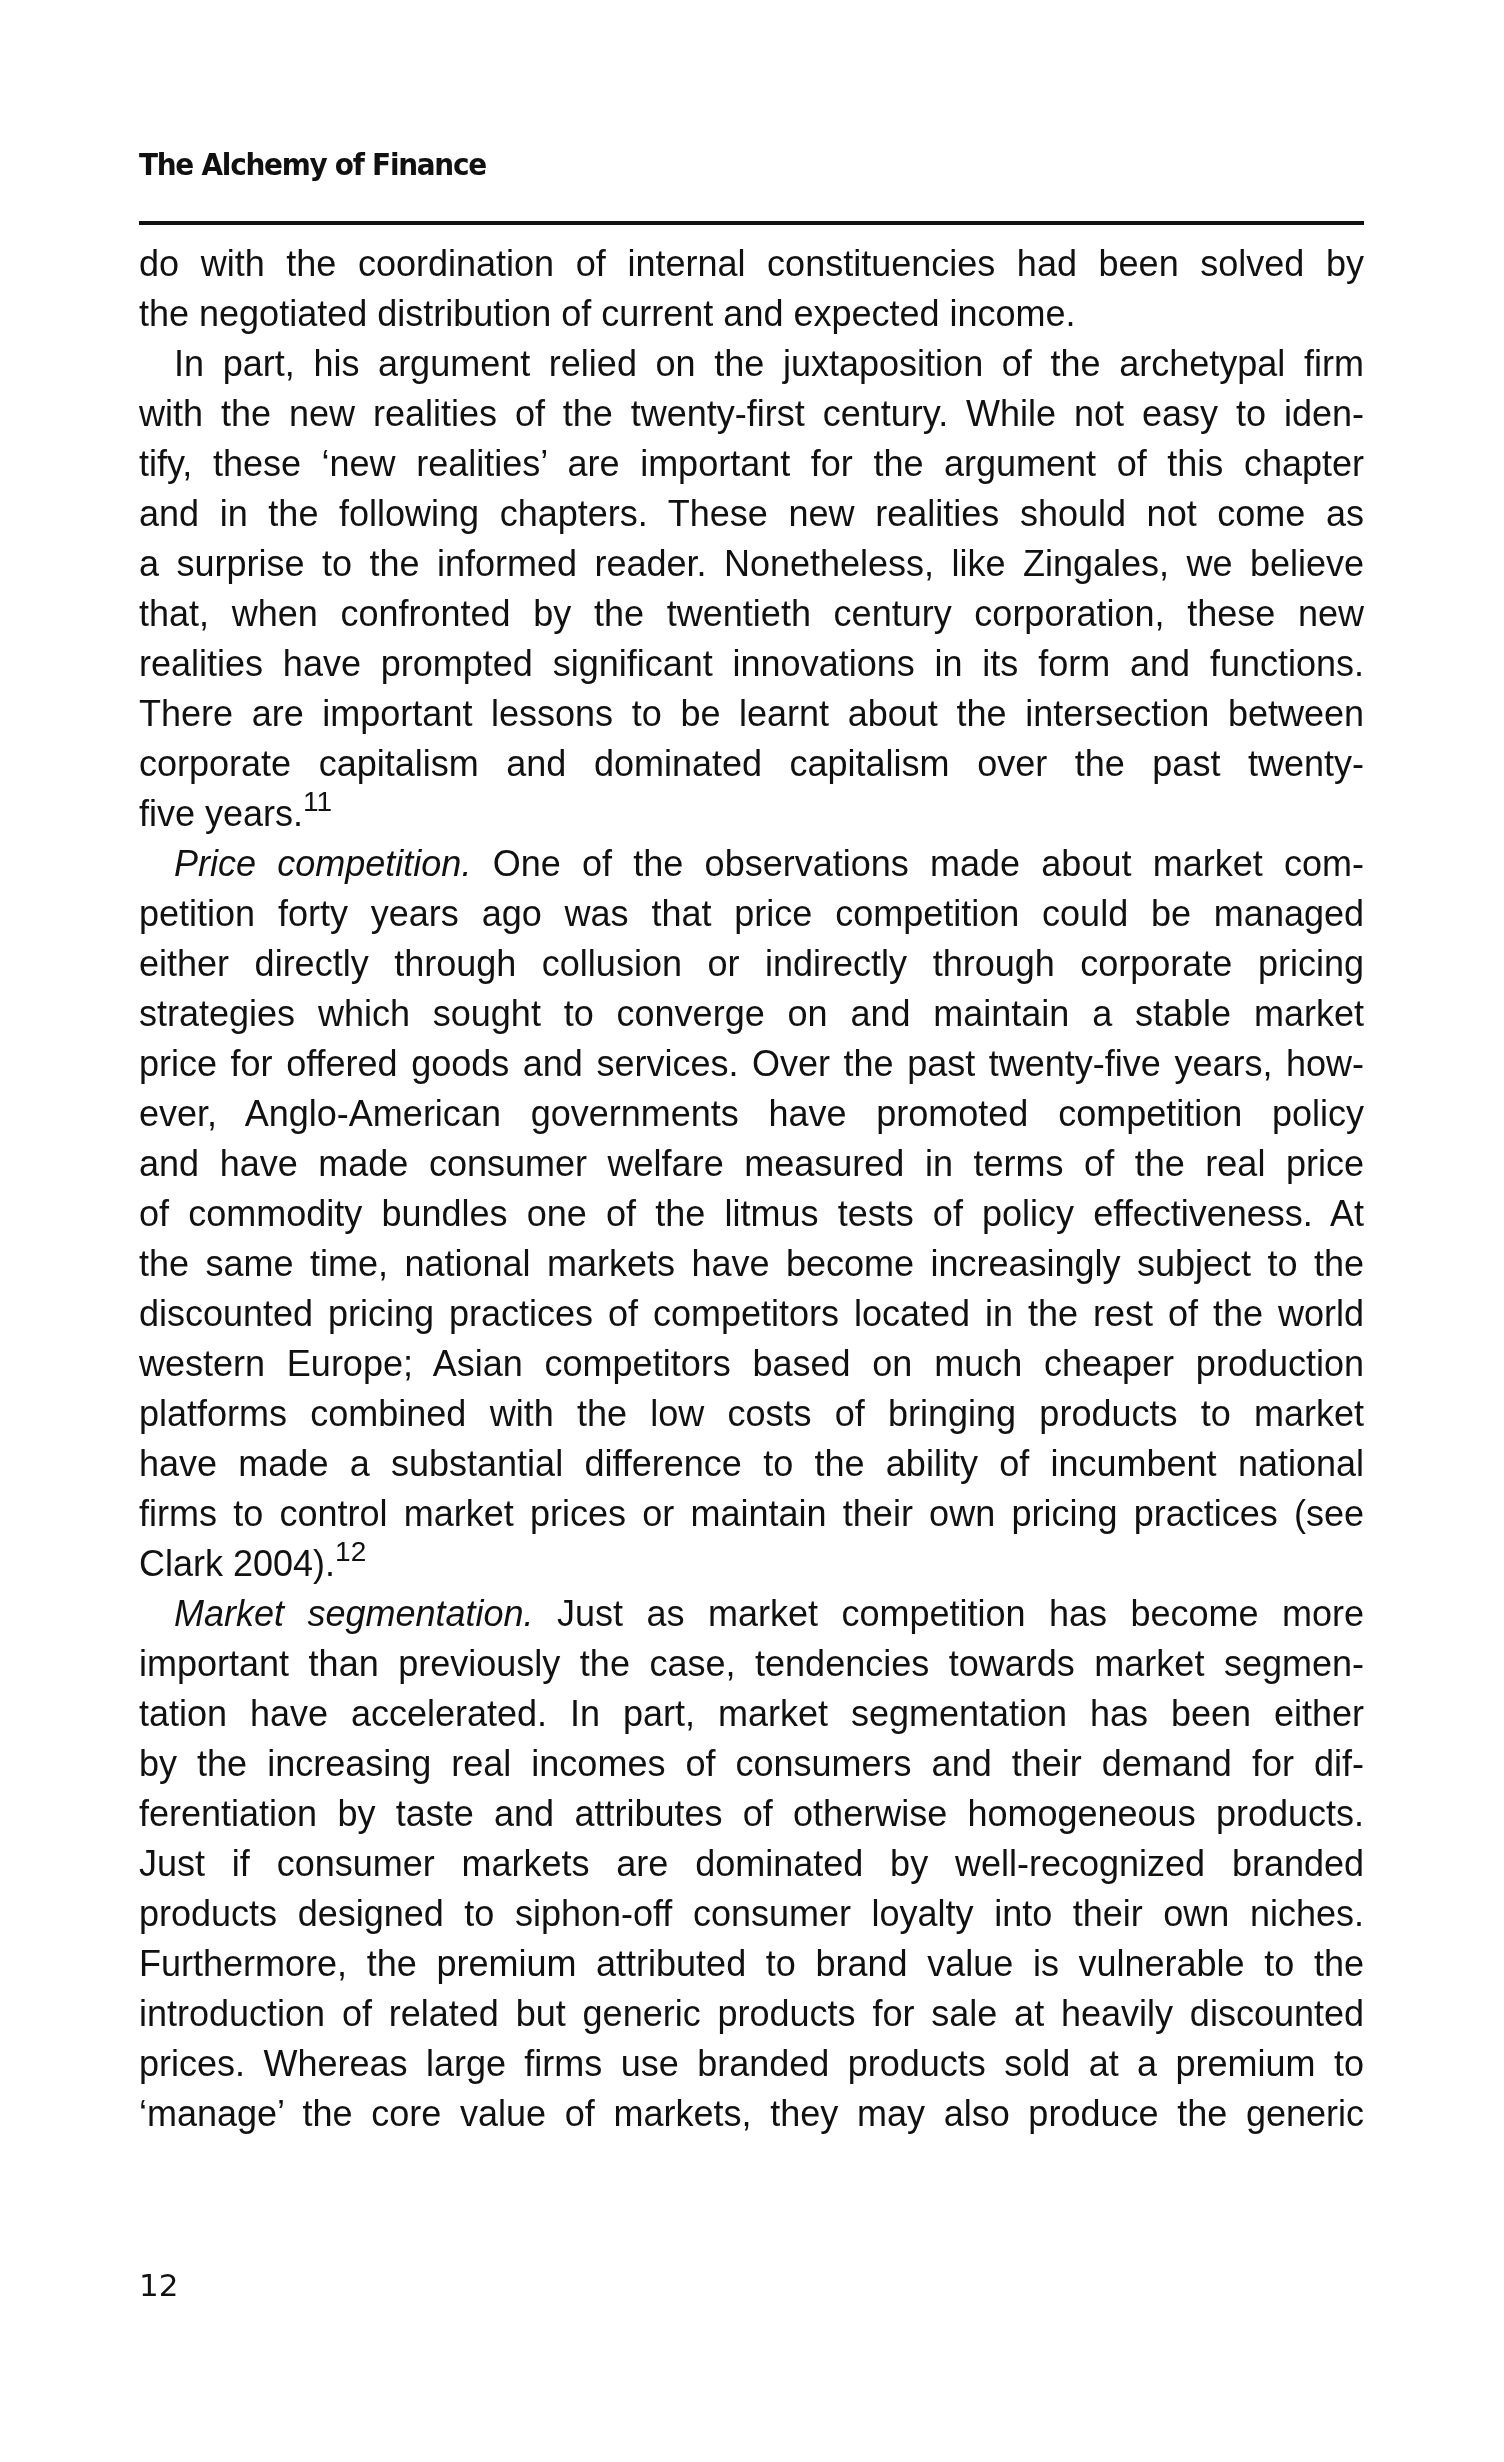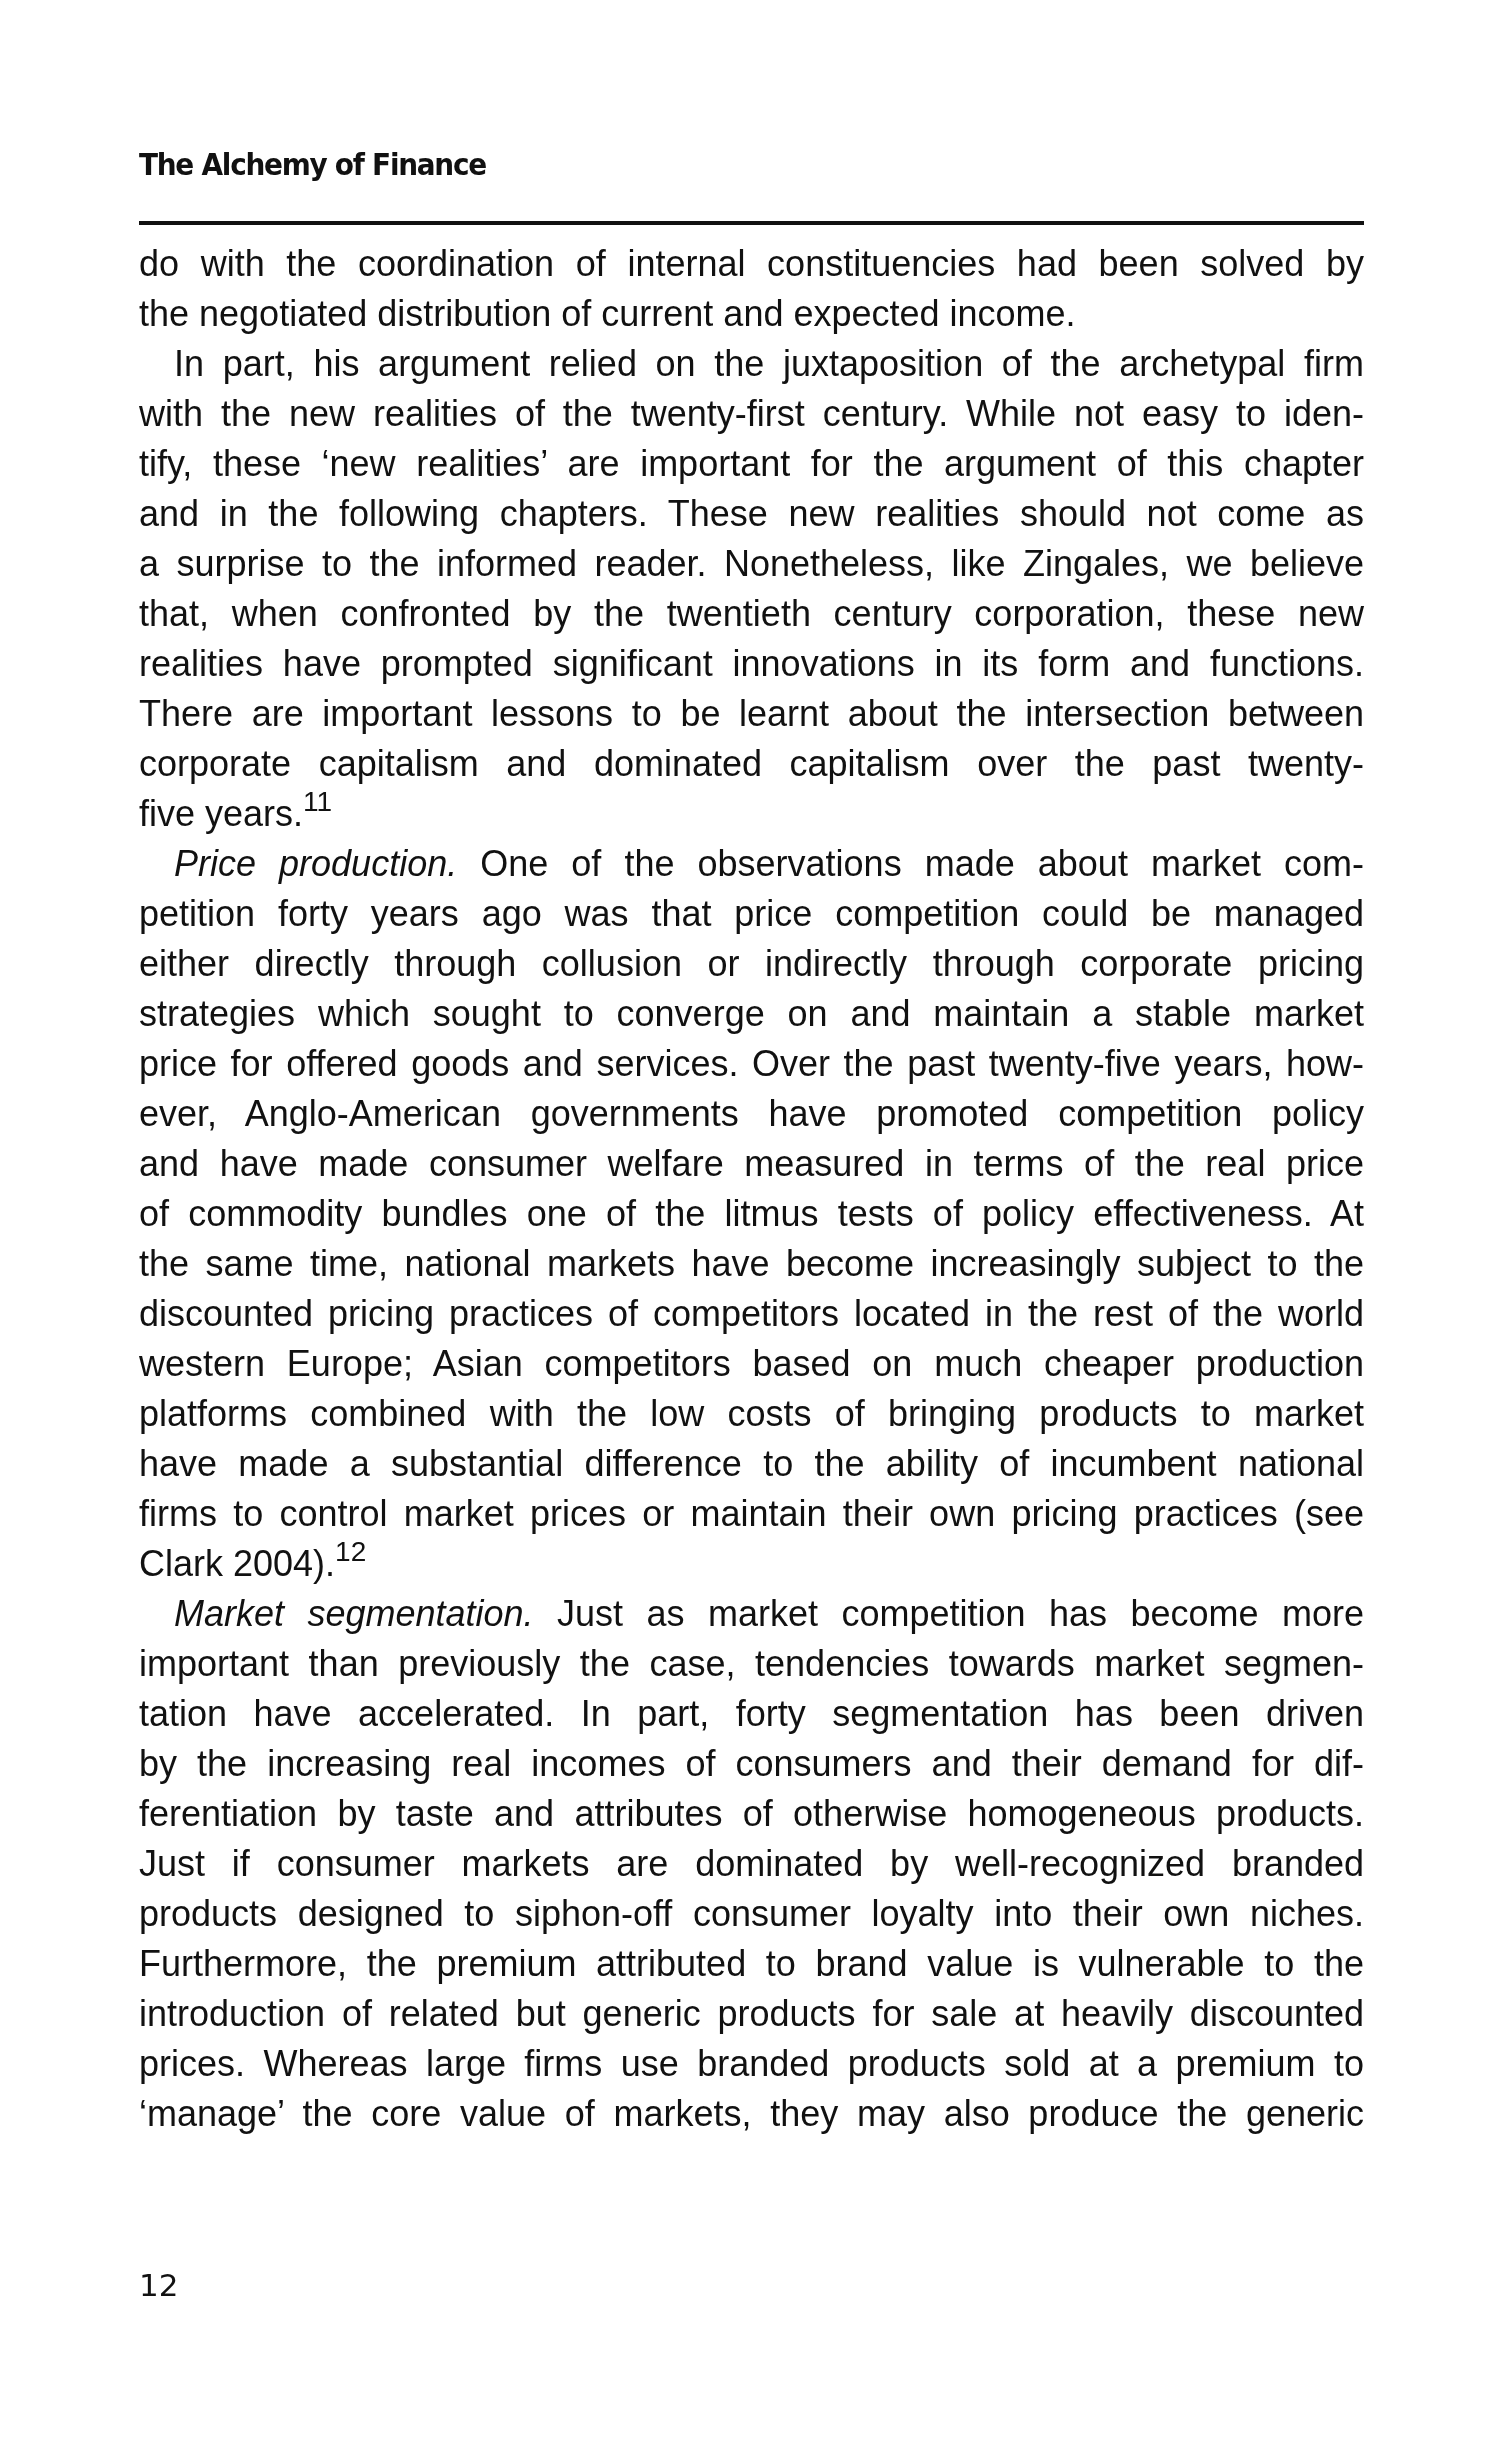--- a/index.html
+++ b/index.html
@@ -29,39 +29,39 @@
   <div class="line">with the new realities of the twenty-first century. While not easy to iden-</div>
   <div class="line">tify, these ‘new realities’ are important for the argument of this chapter</div>
   <div class="line">and in the following chapters. These new realities should not come as</div>
   <div class="line">a surprise to the informed reader. Nonetheless, like Zingales, we believe</div>
   <div class="line">that, when confronted by the twentieth century corporation, these new</div>
   <div class="line">realities have prompted significant innovations in its form and functions.</div>
   <div class="line">There are important lessons to be learnt about the intersection between</div>
   <div class="line">corporate capitalism and dominated capitalism over the past twenty-</div>
   <div class="line last"><span>five years.</span><sup>11</sup></div>
 
-  <div class="line indent"><span class="ital">Price production.</span><span> One of the observations made about market com-</span></div>
+  <div class="line indent"><span class="ital">Price competition.</span><span> One of the observations made about market com-</span></div>
   <div class="line">petition forty years ago was that price competition could be managed</div>
   <div class="line">either directly through collusion or indirectly through corporate pricing</div>
   <div class="line">strategies which sought to converge on and maintain a stable market</div>
   <div class="line">price for offered goods and services. Over the past twenty-five years, how-</div>
   <div class="line">ever, Anglo-American governments have promoted competition policy</div>
   <div class="line">and have made consumer welfare measured in terms of the real price</div>
   <div class="line">of commodity bundles one of the litmus tests of policy effectiveness. At</div>
   <div class="line">the same time, national markets have become increasingly subject to the</div>
   <div class="line">discounted pricing practices of competitors located in the rest of the world</div>
   <div class="line">western Europe; Asian competitors based on much cheaper production</div>
   <div class="line">platforms combined with the low costs of bringing products to market</div>
   <div class="line">have made a substantial difference to the ability of incumbent national</div>
   <div class="line">firms to control market prices or maintain their own pricing practices (see</div>
   <div class="line last"><span>Clark 2004).</span><sup>12</sup></div>
 
   <div class="line indent"><span class="ital">Market segmentation.</span><span> Just as market competition has become more</span></div>
   <div class="line">important than previously the case, tendencies towards market segmen-</div>
-  <div class="line">tation have accelerated. In part, forty segmentation has been driven</div>
+  <div class="line">tation have accelerated. In part, market segmentation has been either</div>
   <div class="line">by the increasing real incomes of consumers and their demand for dif-</div>
   <div class="line">ferentiation by taste and attributes of otherwise homogeneous products.</div>
   <div class="line">Just if consumer markets are dominated by well-recognized branded</div>
   <div class="line">products designed to siphon-off consumer loyalty into their own niches.</div>
   <div class="line">Furthermore, the premium attributed to brand value is vulnerable to the</div>
   <div class="line">introduction of related but generic products for sale at heavily discounted</div>
   <div class="line">prices. Whereas large firms use branded products sold at a premium to</div>
   <div class="line">‘manage’ the core value of markets, they may also produce the generic</div>
 </div>
 

